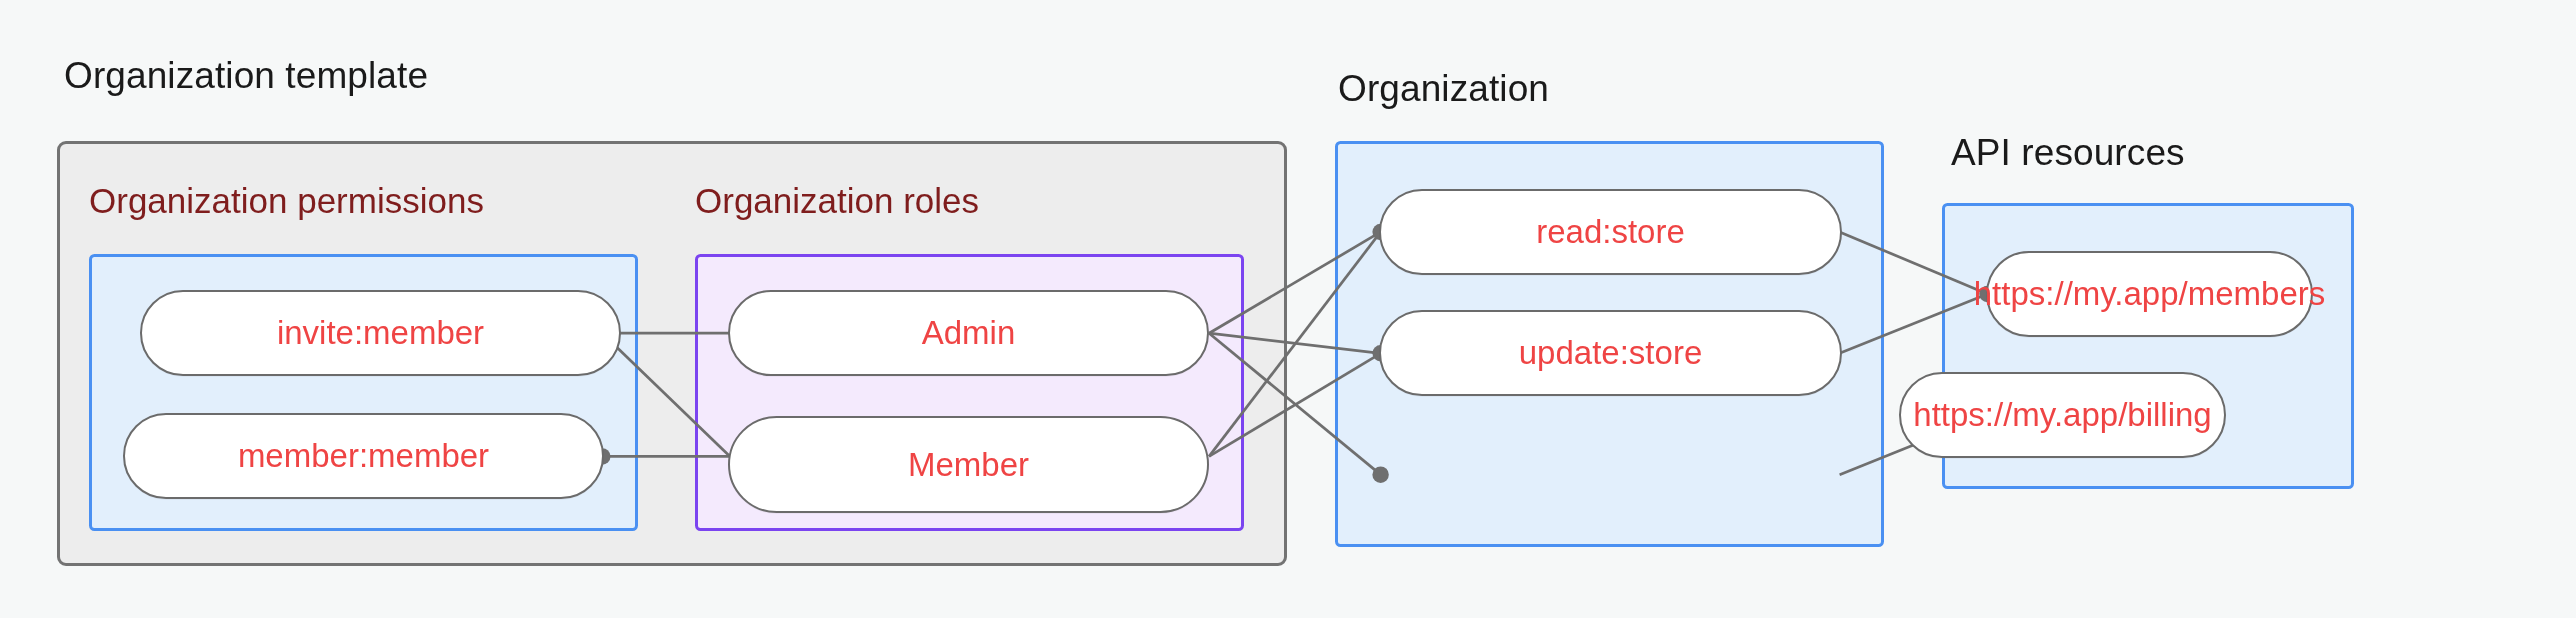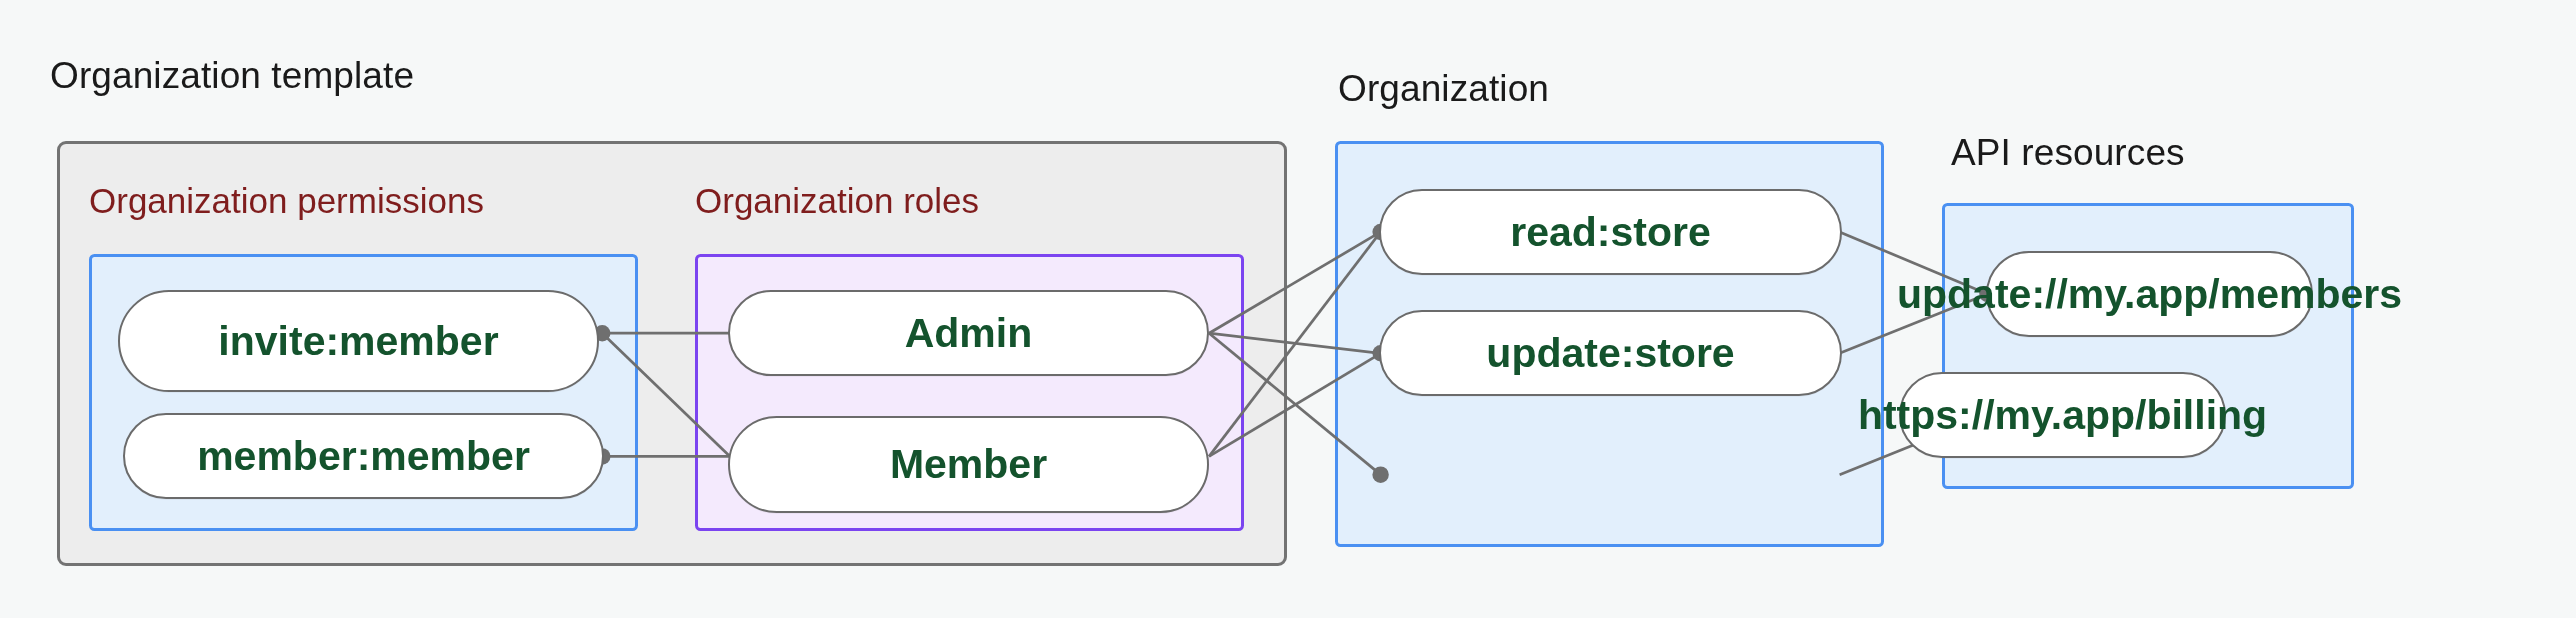--- a/index.html
+++ b/index.html
@@ -54,25 +54,24 @@
   }
   .pill {
     position: absolute;
     background: #ffffff;
     border: 2.7px solid #6b6b6b;
     border-radius: 912px;
     box-sizing: border-box;
     display: flex;
     align-items: center;
     justify-content: center;
-    font-size: 41px;
-    color: #14532d;
+    font-size: 33px;
+    color: #ef4444;
     white-space: nowrap;
     box-shadow: 0 0.9px 0 rgba(0,0,0,0.04);
-    font-weight: bold;
   }
   #edges {
     position: absolute;
     left: 0;
     top: 0;
     width: 2576px;
     height: 619px;
     pointer-events: none;
   }
   #edges line {
@@ -84,21 +83,21 @@
   }
   .layer-edges { z-index: 5; }
   .layer-boxes { z-index: 1; }
   .layer-pills { z-index: 8; }
 </style>
 </head>
 <body>
 
 <div id="stage">
 
-  <div class="group-title" style="left:50px; top:55px;">Organization template</div>
+  <div class="group-title" style="left:64px; top:55px;">Organization template</div>
 
   <div class="group-title" style="left:1338px; top:68px;">Organization</div>
 
   <div class="group-title" style="left:1951px; top:132px;">API resources</div>
 
   <div class="outer-box layer-boxes" style="left:57px; top:141px; width:1230px; height:425px;"></div>
 
   <div class="sub-title" style="left:89px; top:181px; z-index:3;">Organization permissions</div>
 
   <div class="sub-title" style="left:695px; top:181px; z-index:3;">Organization roles</div>
@@ -129,21 +128,21 @@
 
     <circle cx="660" cy="365" r="9"></circle>
     <circle cx="660" cy="500" r="9"></circle>
     <circle cx="1513" cy="254" r="9"></circle>
     <circle cx="1513" cy="387" r="9"></circle>
     <circle cx="1513" cy="520" r="9"></circle>
     <circle cx="2178" cy="322" r="9"></circle>
     <circle cx="2178" cy="455" r="9"></circle>
   </svg>
 
-  <div class="pill layer-pills" style="left:118px; top:290px; width:481px; height:102px;">
+  <div class="pill layer-pills" style="left:140px; top:290px; width:481px; height:86px;">
     <span>invite:member</span>
   </div>
 
   <div class="pill layer-pills" style="left:123px; top:413px; width:481px; height:86px;">
     <span>member:member</span>
   </div>
 
   <div class="pill layer-pills" style="left:728px; top:290px; width:481px; height:86px;">
     <span>Admin</span>
   </div>
@@ -155,21 +154,21 @@
   <div class="pill layer-pills" style="left:1379px; top:189px; width:463px; height:86px;">
     <span>read:store</span>
   </div>
 
   <div class="pill layer-pills" style="left:1379px; top:310px; width:463px; height:86px;justify-content:center;">
     <span>update:store</span>
   </div>
 
 
   <div class="pill layer-pills" style="left:1986px; top:251px; width:327px; height:86px;">
-    <span>update://my.app/members</span>
+    <span>https://my.app/members</span>
   </div>
 
   <div class="pill layer-pills" style="left:1899px; top:372px; width:327px; height:86px;">
     <span>https://my.app/billing</span>
   </div>
 
 </div>
 
 
 </body></html>

